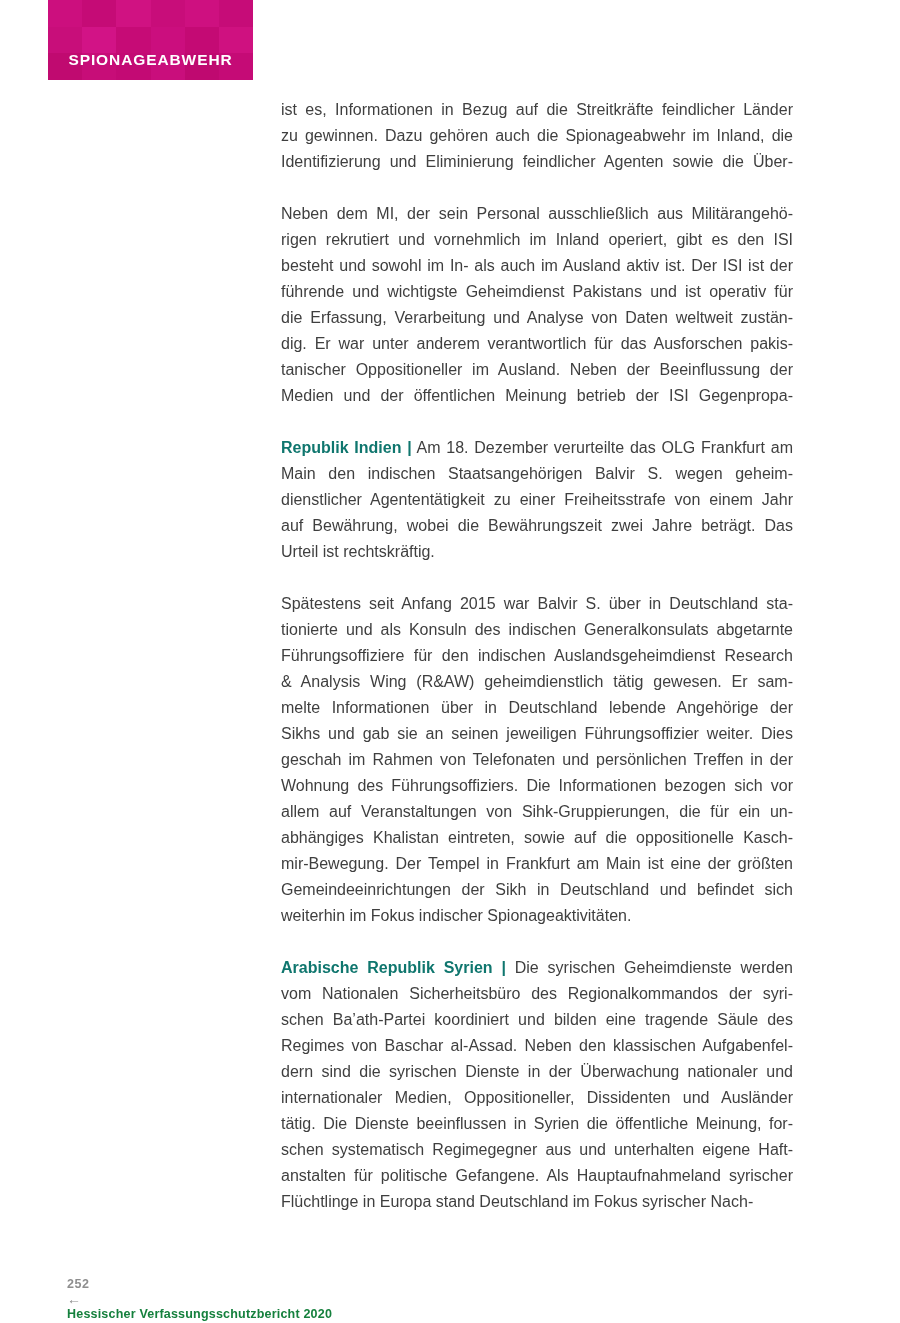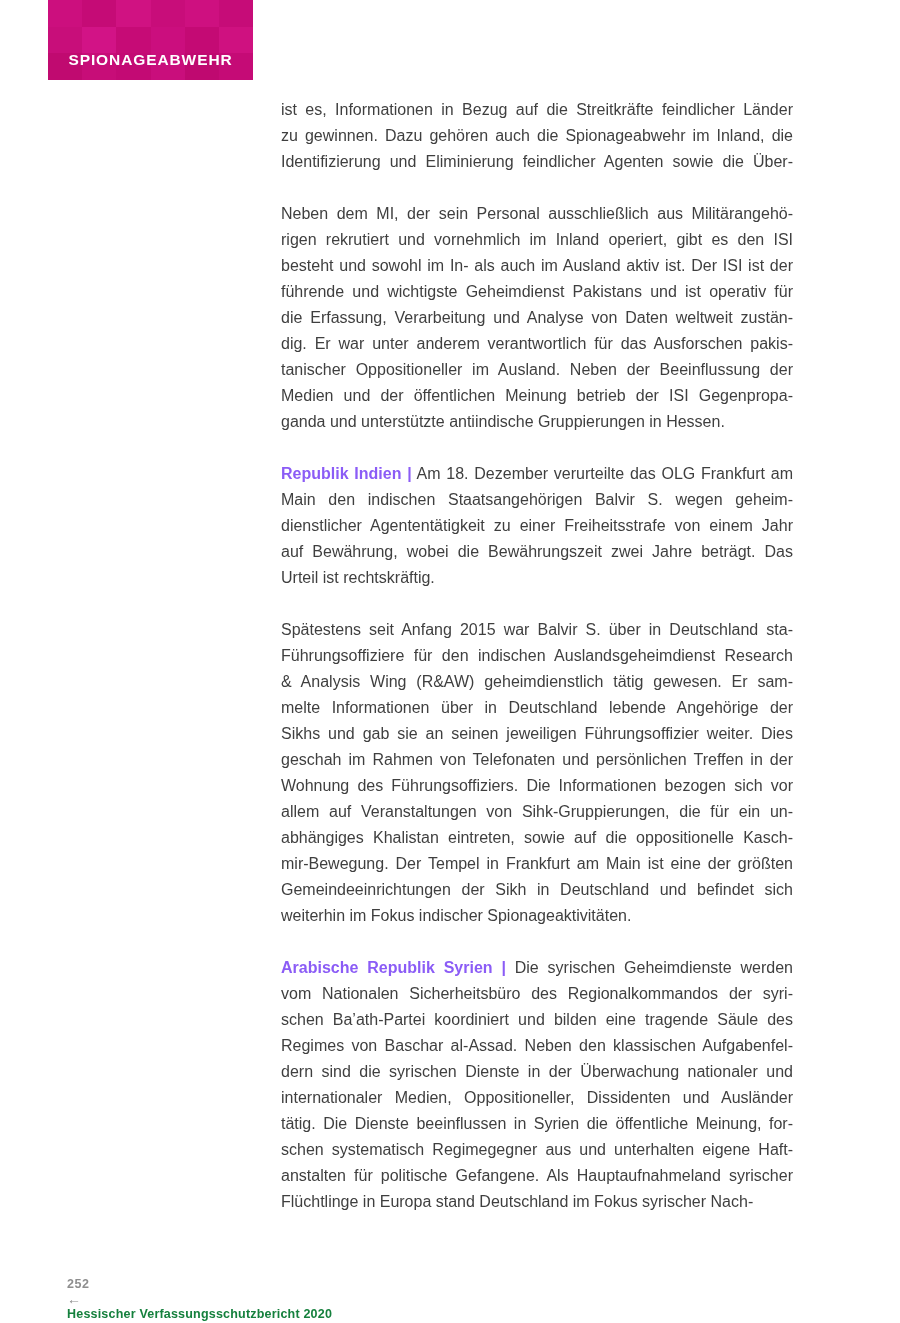--- a/index.html
+++ b/index.html
@@ -52,21 +52,21 @@
   .line {
     height: 26px;
     overflow: hidden;
     text-align: justify;
     text-align-last: justify;
   }
   .line.last {
     text-align: left;
     text-align-last: left;
   }
-  .lead { font-weight: bold; color: #8b5cf6; }
+  .lead { font-weight: bold; color: #0f766e; }
 
   
   .footer {
     position: absolute;
     left: 48px;
     top: 1277px;
     font-size: 12.5px;
     color: #8e8e8e;
     display: flex;
     align-items: baseline;
@@ -116,31 +116,31 @@
     </div>
     <div class="para">
       <div class="line">Neben dem MI, der sein Personal ausschließlich aus Militärangehö-</div>
       <div class="line">rigen rekrutiert und vornehmlich im Inland operiert, gibt es den ISI</div>
       <div class="line">besteht und sowohl im In- als auch im Ausland aktiv ist. Der ISI ist der</div>
       <div class="line">führende und wichtigste Geheimdienst Pakistans und ist operativ für</div>
       <div class="line">die Erfassung, Verarbeitung und Analyse von Daten weltweit zustän-</div>
       <div class="line">dig. Er war unter anderem verantwortlich für das Ausforschen pakis-</div>
       <div class="line">tanischer Oppositioneller im Ausland. Neben der Beeinflussung der</div>
       <div class="line">Medien und der öffentlichen Meinung betrieb der ISI Gegenpropa-</div>
-      <div class="line last">ganda und unterstützte antiindische Gruppierungen in Hessen.</div>
     </div>
     <div class="para">
       <div class="line"><strong class="lead">Republik Indien |</strong> Am 18. Dezember verurteilte das OLG Frankfurt am</div>
       <div class="line">Main den indischen Staatsangehörigen Balvir S. wegen geheim-</div>
       <div class="line">dienstlicher Agententätigkeit zu einer Freiheitsstrafe von einem Jahr</div>
       <div class="line">auf Bewährung, wobei die Bewährungszeit zwei Jahre beträgt. Das</div>
       <div class="line last">Urteil ist rechtskräftig.</div>
     </div>
     <div class="para">
       <div class="line">Spätestens seit Anfang 2015 war Balvir S. über in Deutschland sta-</div>
+      <div class="line">tionierte und als Konsuln des indischen Generalkonsulats abgetarnte</div>
       <div class="line">Führungsoffiziere für den indischen Auslandsgeheimdienst Research</div>
       <div class="line">&amp; Analysis Wing (R&amp;AW) geheimdienstlich tätig gewesen. Er sam-</div>
       <div class="line">melte Informationen über in Deutschland lebende Angehörige der</div>
       <div class="line">Sikhs und gab sie an seinen jeweiligen Führungsoffizier weiter. Dies</div>
       <div class="line">geschah im Rahmen von Telefonaten und persönlichen Treffen in der</div>
       <div class="line">Wohnung des Führungsoffiziers. Die Informationen bezogen sich vor</div>
       <div class="line">allem auf Veranstaltungen von Sihk-Gruppierungen, die für ein un-</div>
       <div class="line">abhängiges Khalistan eintreten, sowie auf die oppositionelle Kasch-</div>
       <div class="line">mir-Bewegung. Der Tempel in Frankfurt am Main ist eine der größten</div>
       <div class="line">Gemeindeeinrichtungen der Sikh in Deutschland und befindet sich</div>

